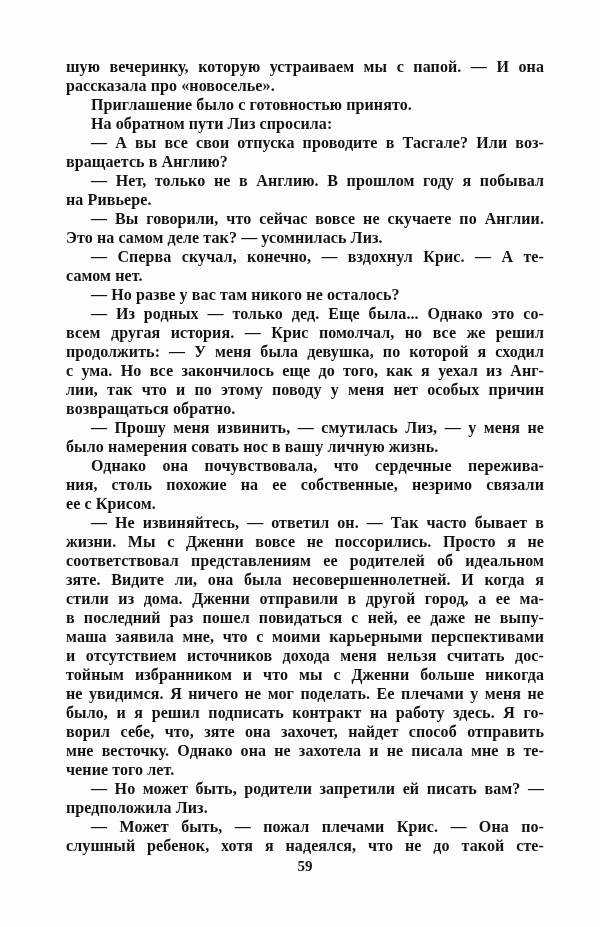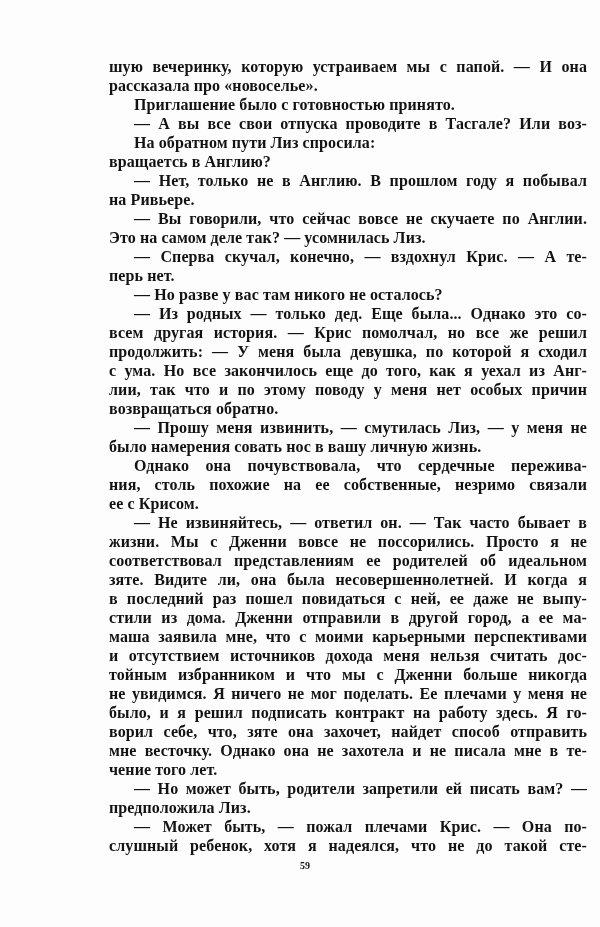--- a/index.html
+++ b/index.html
@@ -16,21 +16,20 @@
     height: 927px;
     background: #fdfdfd;
     font-family: "Liberation Serif", "DejaVu Serif", serif;
     color: #131313;
   }
   .text-block {
     position: absolute;
     left: 66px;
     top: 57px;
     width: 478px;
-    margin-left: 43px;
   }
   .line {
     height: 19px;
     line-height: 19px;
     font-size: 16px;
     font-weight: 700;
     letter-spacing: 0.1px;
     white-space: normal;
     overflow: hidden;
     text-align: justify;
@@ -41,60 +40,60 @@
   }
   .line.indent {
     text-indent: 25px;
   }
   .page-number {
     position: absolute;
     left: 66px;
     top: 856px;
     width: 478px;
     text-align: center;
-    font-size: 10px;
+    font-size: 15px;
     font-weight: 700;
     line-height: 20px;
   }
 </style>
 </head>
 <body style="background: rgb(253, 253, 253);">
 
 <div class="scan-page" style="color: rgb(19, 19, 19);">
   <div class="text-block">
       <div class="line fill">шую вечеринку, которую устраиваем мы с папой. — И она</div>
       <div class="line">рассказала про «новоселье».</div>
       <div class="line indent">Приглашение было с готовностью принято.</div>
+      <div class="line indent">На обратном пути Лиз спросила:</div>
       <div class="line indent fill">— А вы все свои отпуска проводите в Тасгале? Или воз-</div>
-      <div class="line indent">На обратном пути Лиз спросила:</div>
       <div class="line">вращаетсь в Англию?</div>
       <div class="line indent fill">— Нет, только не в Англию. В прошлом году я побывал</div>
       <div class="line">на Ривьере.</div>
       <div class="line indent fill">— Вы говорили, что сейчас вовсе не скучаете по Англии.</div>
       <div class="line">Это на самом деле так? — усомнилась Лиз.</div>
       <div class="line indent fill">— Сперва скучал, конечно, — вздохнул Крис. — А те-</div>
-      <div class="line">перь нет.</div>
+      <div class="line">самом нет.</div>
       <div class="line indent">— Но разве у вас там никого не осталось?</div>
       <div class="line indent fill">— Из родных — только дед. Еще была... Однако это со-</div>
       <div class="line fill">всем другая история. — Крис помолчал, но все же решил</div>
       <div class="line fill">продолжить: — У меня была девушка, по которой я сходил</div>
       <div class="line fill">с ума. Но все закончилось еще до того, как я уехал из Анг-</div>
       <div class="line fill">лии, так что и по этому поводу у меня нет особых причин</div>
       <div class="line">возвращаться обратно.</div>
       <div class="line indent fill">— Прошу меня извинить, — смутилась Лиз, — у меня не</div>
       <div class="line">было намерения совать нос в вашу личную жизнь.</div>
       <div class="line indent fill">Однако она почувствовала, что сердечные пережива-</div>
       <div class="line fill">ния, столь похожие на ее собственные, незримо связали</div>
       <div class="line">ее с Крисом.</div>
       <div class="line indent fill">— Не извиняйтесь, — ответил он. — Так часто бывает в</div>
       <div class="line fill">жизни. Мы с Дженни вовсе не поссорились. Просто я не</div>
       <div class="line fill">соответствовал представлениям ее родителей об идеальном</div>
       <div class="line fill">зяте. Видите ли, она была несовершеннолетней. И когда я</div>
+      <div class="line fill">стили из дома. Дженни отправили в другой город, а ее ма-</div>
       <div class="line fill">в последний раз пошел повидаться с ней, ее даже не выпу-</div>
-      <div class="line fill">стили из дома. Дженни отправили в другой город, а ее ма-</div>
       <div class="line fill">маша заявила мне, что с моими карьерными перспективами</div>
       <div class="line fill">и отсутствием источников дохода меня нельзя считать дос-</div>
       <div class="line fill">тойным избранником и что мы с Дженни больше никогда</div>
       <div class="line fill">не увидимся. Я ничего не мог поделать. Ее плечами у меня не</div>
       <div class="line fill">было, и я решил подписать контракт на работу здесь. Я го-</div>
       <div class="line fill">ворил себе, что, зяте она захочет, найдет способ отправить</div>
       <div class="line fill">мне весточку. Однако она не захотела и не писала мне в те-</div>
       <div class="line">чение того лет.</div>
       <div class="line indent fill">— Но может быть, родители запретили ей писать вам? —</div>
       <div class="line">предположила Лиз.</div>

